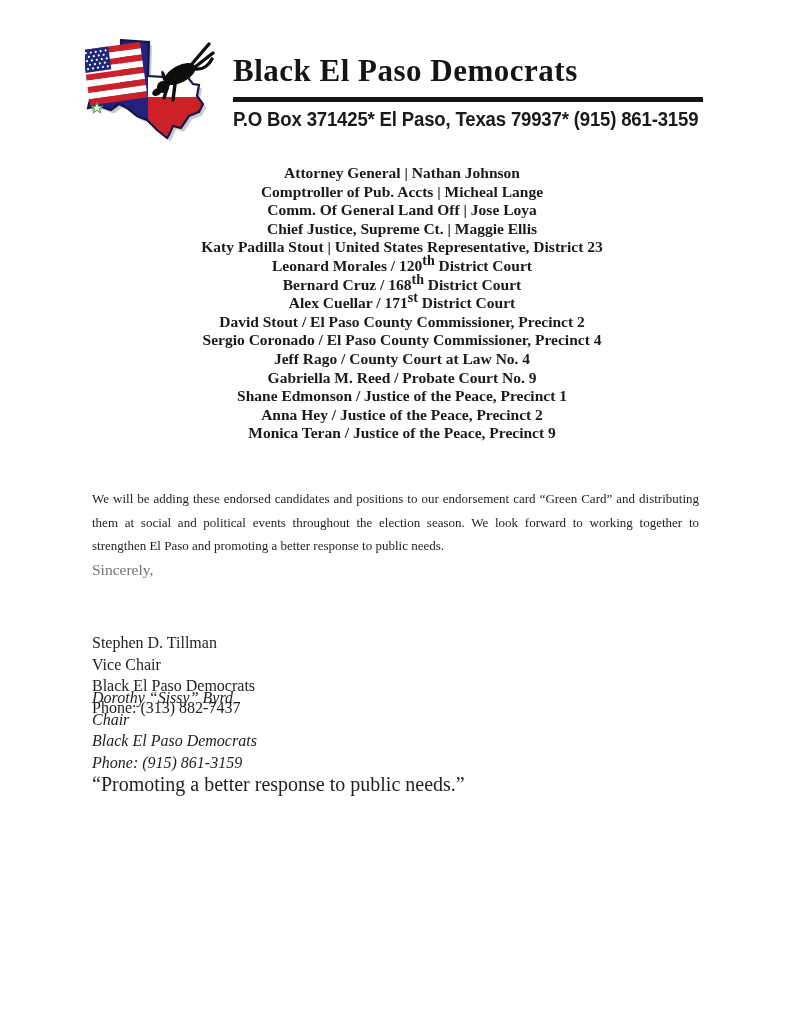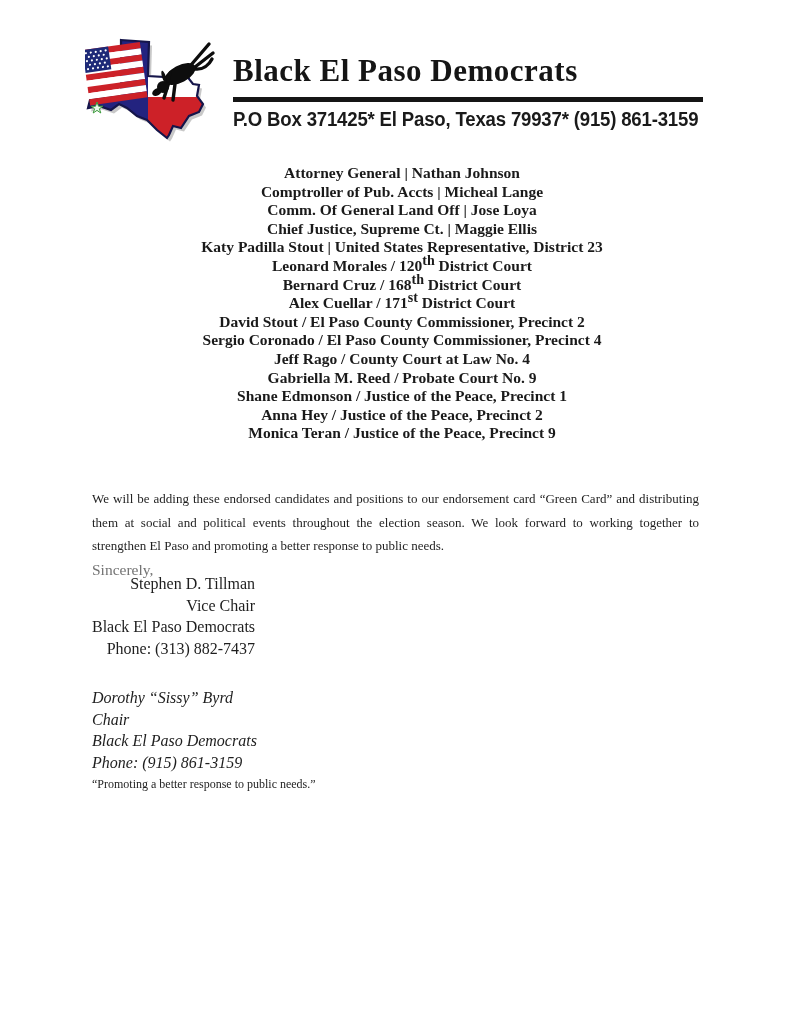--- a/index.html
+++ b/index.html
@@ -25,22 +25,22 @@
     font-weight:bold; font-size:15.5px; line-height:18.6px; color:#1a1a1a;
   }
   .cl { white-space:nowrap;text-align:center; }
   .cl sup { font-size:14px; line-height:0;font-family:Liberation Serif, serif; }
   .bodypar {
     position:absolute; left:92px; top:487px; width:607px;
     font-size:13px; line-height:23.5px; text-align:justify; color:#1e1e1e;
   }
   .sincerely { position:absolute; left:92px; top:561px; font-size:15.5px; color:#737373; }
   .sig { position:absolute; left:92px; font-size:16px; line-height:21.6px; color:#1e1e1e; }
-  .sig1 { top:573px;text-align:right; } .sig2 { top:687px;font-style:italic; }
-  .footer { position:absolute; left:92px; top:774px; font-size:12px; line-height:21.6px; color:#1e1e1e; }
+  .sig1 { top:632px; } .sig2 { top:687px;font-style:italic; }
+  .footer { position:absolute; left:92px; top:774px; font-size:20px; line-height:21.6px; color:#1e1e1e; }
 </style>
 </head>
 <body>
 
 <div class="page">
 
   <svg class="logo" viewBox="0 0 134 115" xmlns="http://www.w3.org/2000/svg">
     <defs>
       <clipPath id="txclip">
         <path d="M36 2 L64 4 L63 38 L98 40 L100 34 L104 41 L108 46 L114 47 L112 58 L118 66 L114 74 L104 78 L96 90 L88 88 L84 97 L82 100 L72 92 L62 82 L52 78 L42 70 L34 66 L26 72 L14 68 L3 70 L5 62 L36 58 Z"></path>

